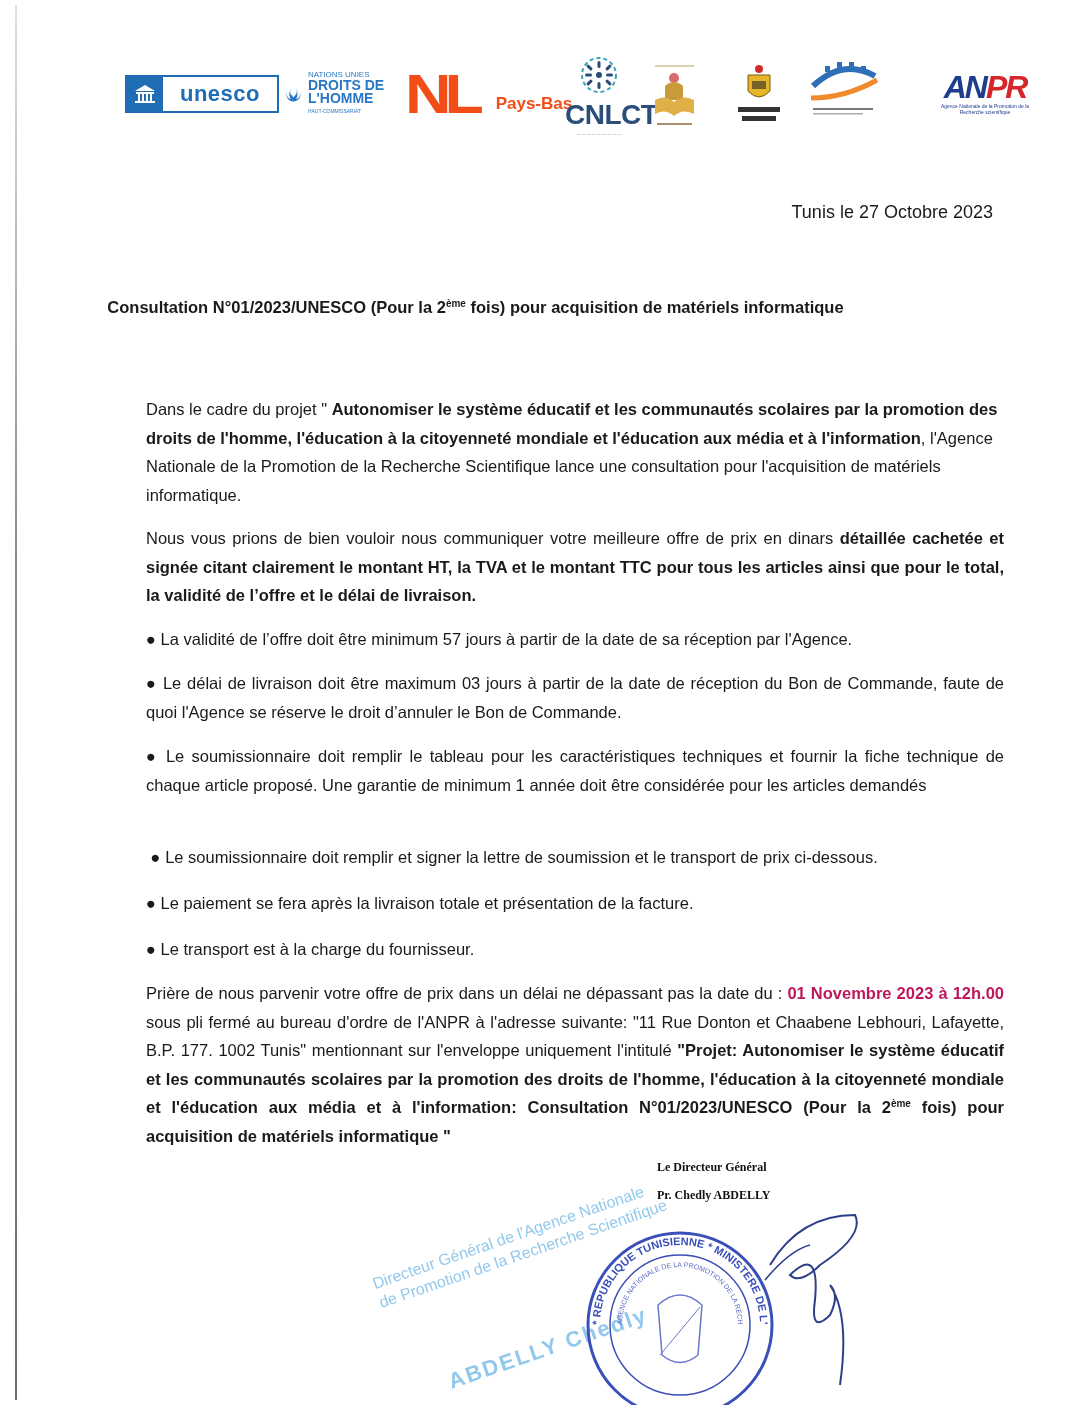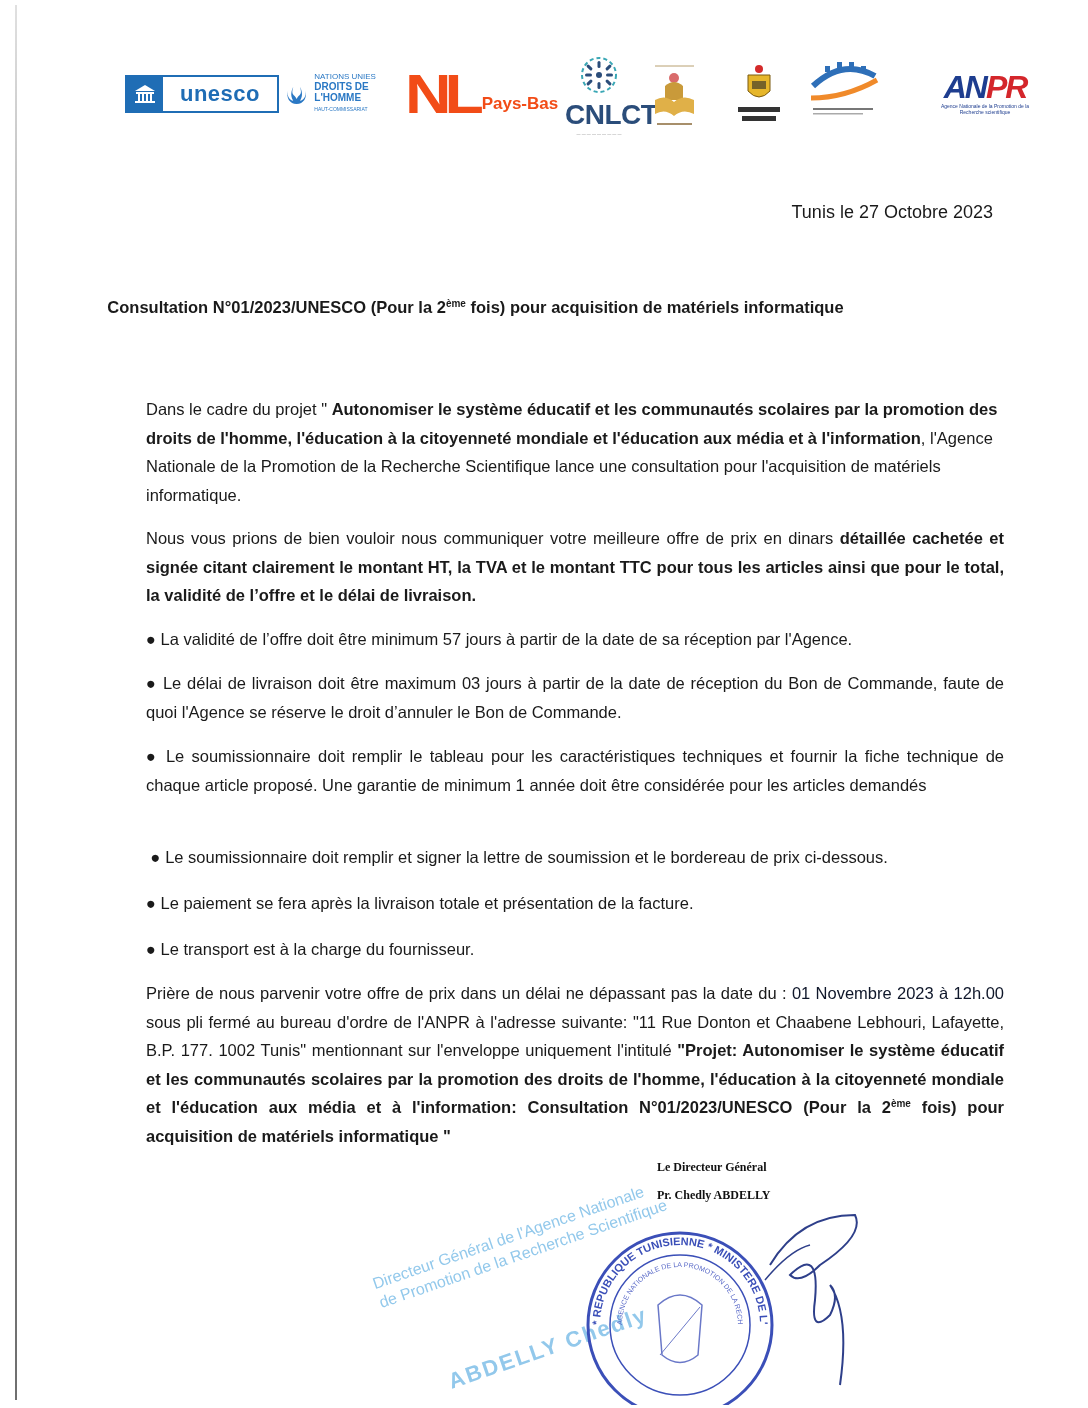--- a/index.html
+++ b/index.html
@@ -10,43 +10,43 @@
   .left-rule { position: absolute; left: 15px; top: 5px; width: 2px; height: 1395px; background: linear-gradient(#e0e0e0, #8a8a8a 40%, #6f6f6f); }
 
   
   .logos { position: absolute; top: 55px; left: 120px; width: 920px; height: 80px; }
   .logo { position: absolute; }
   .unesco { left: 5px; top: 20px; width: 150px; height: 34px; border: 2px solid #1f6db5; display: flex; align-items: stretch; }
   .unesco .temple { width: 36px; background: #1f6db5; display: flex; align-items: center; justify-content: center; }
   .unesco .word { flex: 1; display: flex; align-items: center; justify-content: center; color: #1f6db5; font-weight: bold; font-size: 22px; letter-spacing: 0.5px; }
   .ohchr { left: 163px; top: 18px; width: 120px; height: 40px; display: flex; align-items: center; gap: 4px; }
   .ohchr .txt { color: #2a78c4; font-size: 8px; line-height: 10px; }
-  .ohchr .txt b { font-size: 10px; }
-  .nl { left: 285px; top: 10px; height: 55px; display: flex; align-items: flex-end; }
+  .ohchr .txt b { font-size: 14px; }
+  .nl { left: 285px; top: 10px; height: 55px; display: flex; align-items: flex-end; gap: 14px; }
   .nl .big { color: #f24c17; font-weight: bold; font-size: 56px; letter-spacing: -6px; line-height: 52px; transform: scaleX(1.15); transform-origin: left; margin-right: 14px; }
   .nl .pays { color: #f24c17; font-weight: bold; font-size: 17px; margin-bottom: 6px; }
   .cnlct { left: 445px; top: 0px; width: 68px; height: 75px; text-align: center; }
   .cnlct .word { color: #2b4d7a; font-weight: bold; font-size: 28px; letter-spacing: -0.5px; font-family: "Liberation Sans", sans-serif; }
   .cnlct .sub { font-size: 4px; color: #666; }
   .min-edu { left: 527px; top: 5px; width: 55px; height: 72px; text-align: center; }
   .tunisia { left: 612px; top: 6px; width: 55px; height: 70px; text-align: center; }
   .min-emp { left: 685px; top: 3px; width: 85px; height: 60px; }
   .anpr { left: 820px; top: 16px; width: 90px; height: 50px; text-align: center; }
   .anpr .word { font-weight: bold; font-style: italic; font-size: 32px; color: #1e3d8f; letter-spacing: -2px; line-height: 32px; }
   .anpr .word .r { color: #d4262b; }
   .anpr .sub { font-size: 5px; color: #1e3d8f; line-height: 6px; }
 
   
   .date { position: absolute; right: 95px; top: 202px; font-size: 18px; }
   .subject { position: absolute; left: 0; width: 951px; text-align: center; top: 298px; font-size: 16.5px; font-weight: bold; }
   sup { font-size: 10px; line-height: 0; }
   .body { position: absolute; left: 135px; width: 858px; font-size: 16.5px; line-height: 28.5px; }
   .p { position: absolute; left: 0; width: 858px; margin: 11px; }
   .justify { text-align: justify; text-align-last: left; }
-  .red { color: #0f172a; font-weight: normal; }
+  .red { color: #be185d; font-weight: bold; }
   .b { font-weight: bold; }
 
   .signature-block { position: absolute; left: 657px; top: 1153px; font-family: "Liberation Serif", serif; font-weight: bold; font-size: 12px; line-height: 28px; color: #111; }
 
   .stamp-text { position: absolute; left: 370px; top: 1275px; transform: rotate(-19deg); transform-origin: left top; color: #7fbfe8; font-size: 16px; line-height: 20px; opacity: 0.85; }
   .stamp-name { position: absolute; left: 445px; top: 1370px; transform: rotate(-19deg); transform-origin: left top; color: #7fbfe8; font-size: 22px; letter-spacing: 2px; font-weight: bold; opacity: 0.85; }
   .seal { position: absolute; left: 580px; top: 1225px; width: 200px; height: 180px; }
   .sign { position: absolute; left: 760px; top: 1205px; width: 110px; height: 190px; }
 </style>
 </head>
@@ -151,21 +151,21 @@
 <div class="subject"><span>Consultation N°01/2023/UNESCO (Pour la 2</span><sup>ème</sup><span> fois)  pour acquisition de matériels informatique</span></div>
 
 <div class="body" style="top:384px;">
   <p class="p" style="top:0"><span>Dans le cadre du projet " </span><span class="b">Autonomiser le système éducatif et les communautés scolaires par la promotion des droits de l'homme, l'éducation à la citoyenneté mondiale et l'éducation aux média et à l'information</span><span>, l'Agence Nationale de la Promotion de la Recherche Scientifique lance une consultation pour l'acquisition de matériels informatique.</span></p>
 
   <p class="p justify" style="top:129px"><span>Nous vous prions de bien vouloir nous communiquer votre meilleure offre de prix en dinars </span><span class="b">détaillée cachetée et signée citant clairement le montant HT, la TVA et le montant TTC pour tous les articles ainsi que pour le total, la validité de l’offre et le délai de livraison.</span></p>
 
   <p class="p" style="top:230px">● <span>La validité de l’offre doit être minimum 57 jours à partir de la date de sa réception par l'Agence.</span></p>
   <p class="p justify" style="top:274px">● <span>Le délai de livraison doit être maximum 03 jours à partir de la date de réception du Bon de Commande, faute de quoi l'Agence se réserve le droit d’annuler le Bon de Commande.</span></p>
   <p class="p justify" style="top:347px">● <span>Le soumissionnaire doit remplir le tableau pour les caractéristiques techniques et fournir la fiche technique de chaque article proposé. Une garantie de minimum 1 année doit être considérée pour les articles demandés</span></p>
-  <p class="p" style="top:448px">&nbsp;● <span>Le soumissionnaire doit remplir et signer la lettre de soumission et le bordereau de prix ci-dessous.</span></p>
+  <p class="p" style="top:448px">&nbsp;● <span>Le soumissionnaire doit remplir et signer la lettre de soumission et le transport de prix ci-dessous.</span></p>
   <p class="p" style="top:494px">● <span>Le paiement se fera après la livraison totale et présentation de la facture.</span></p>
   <p class="p" style="top:540px">● <span>Le transport est à la charge du fournisseur.</span></p>
 
   <p class="p justify" style="top:584px"><span>Prière de nous parvenir votre offre de prix dans un délai ne dépassant pas la date du : </span><span class="red">01 Novembre 2023 à 12h.00</span><span> sous pli fermé au bureau d'ordre de l'ANPR à l'adresse suivante: "11 Rue Donton et Chaabene Lebhouri, Lafayette, B.P. 177. 1002 Tunis" mentionnant sur l'enveloppe uniquement l'intitulé </span><span class="b">"Projet: Autonomiser le système éducatif et les communautés scolaires par la promotion des droits de l'homme, l'éducation à la citoyenneté mondiale et l'éducation aux média et à l'information: Consultation N°01/2023/UNESCO (Pour la 2</span><sup class="b">ème</sup><span class="b"> fois) pour acquisition de matériels informatique "</span></p>
 </div>
 
 <div class="signature-block">
   <div>Le Directeur Général</div>
   <div>Pr. Chedly ABDELLY</div>
 </div>

